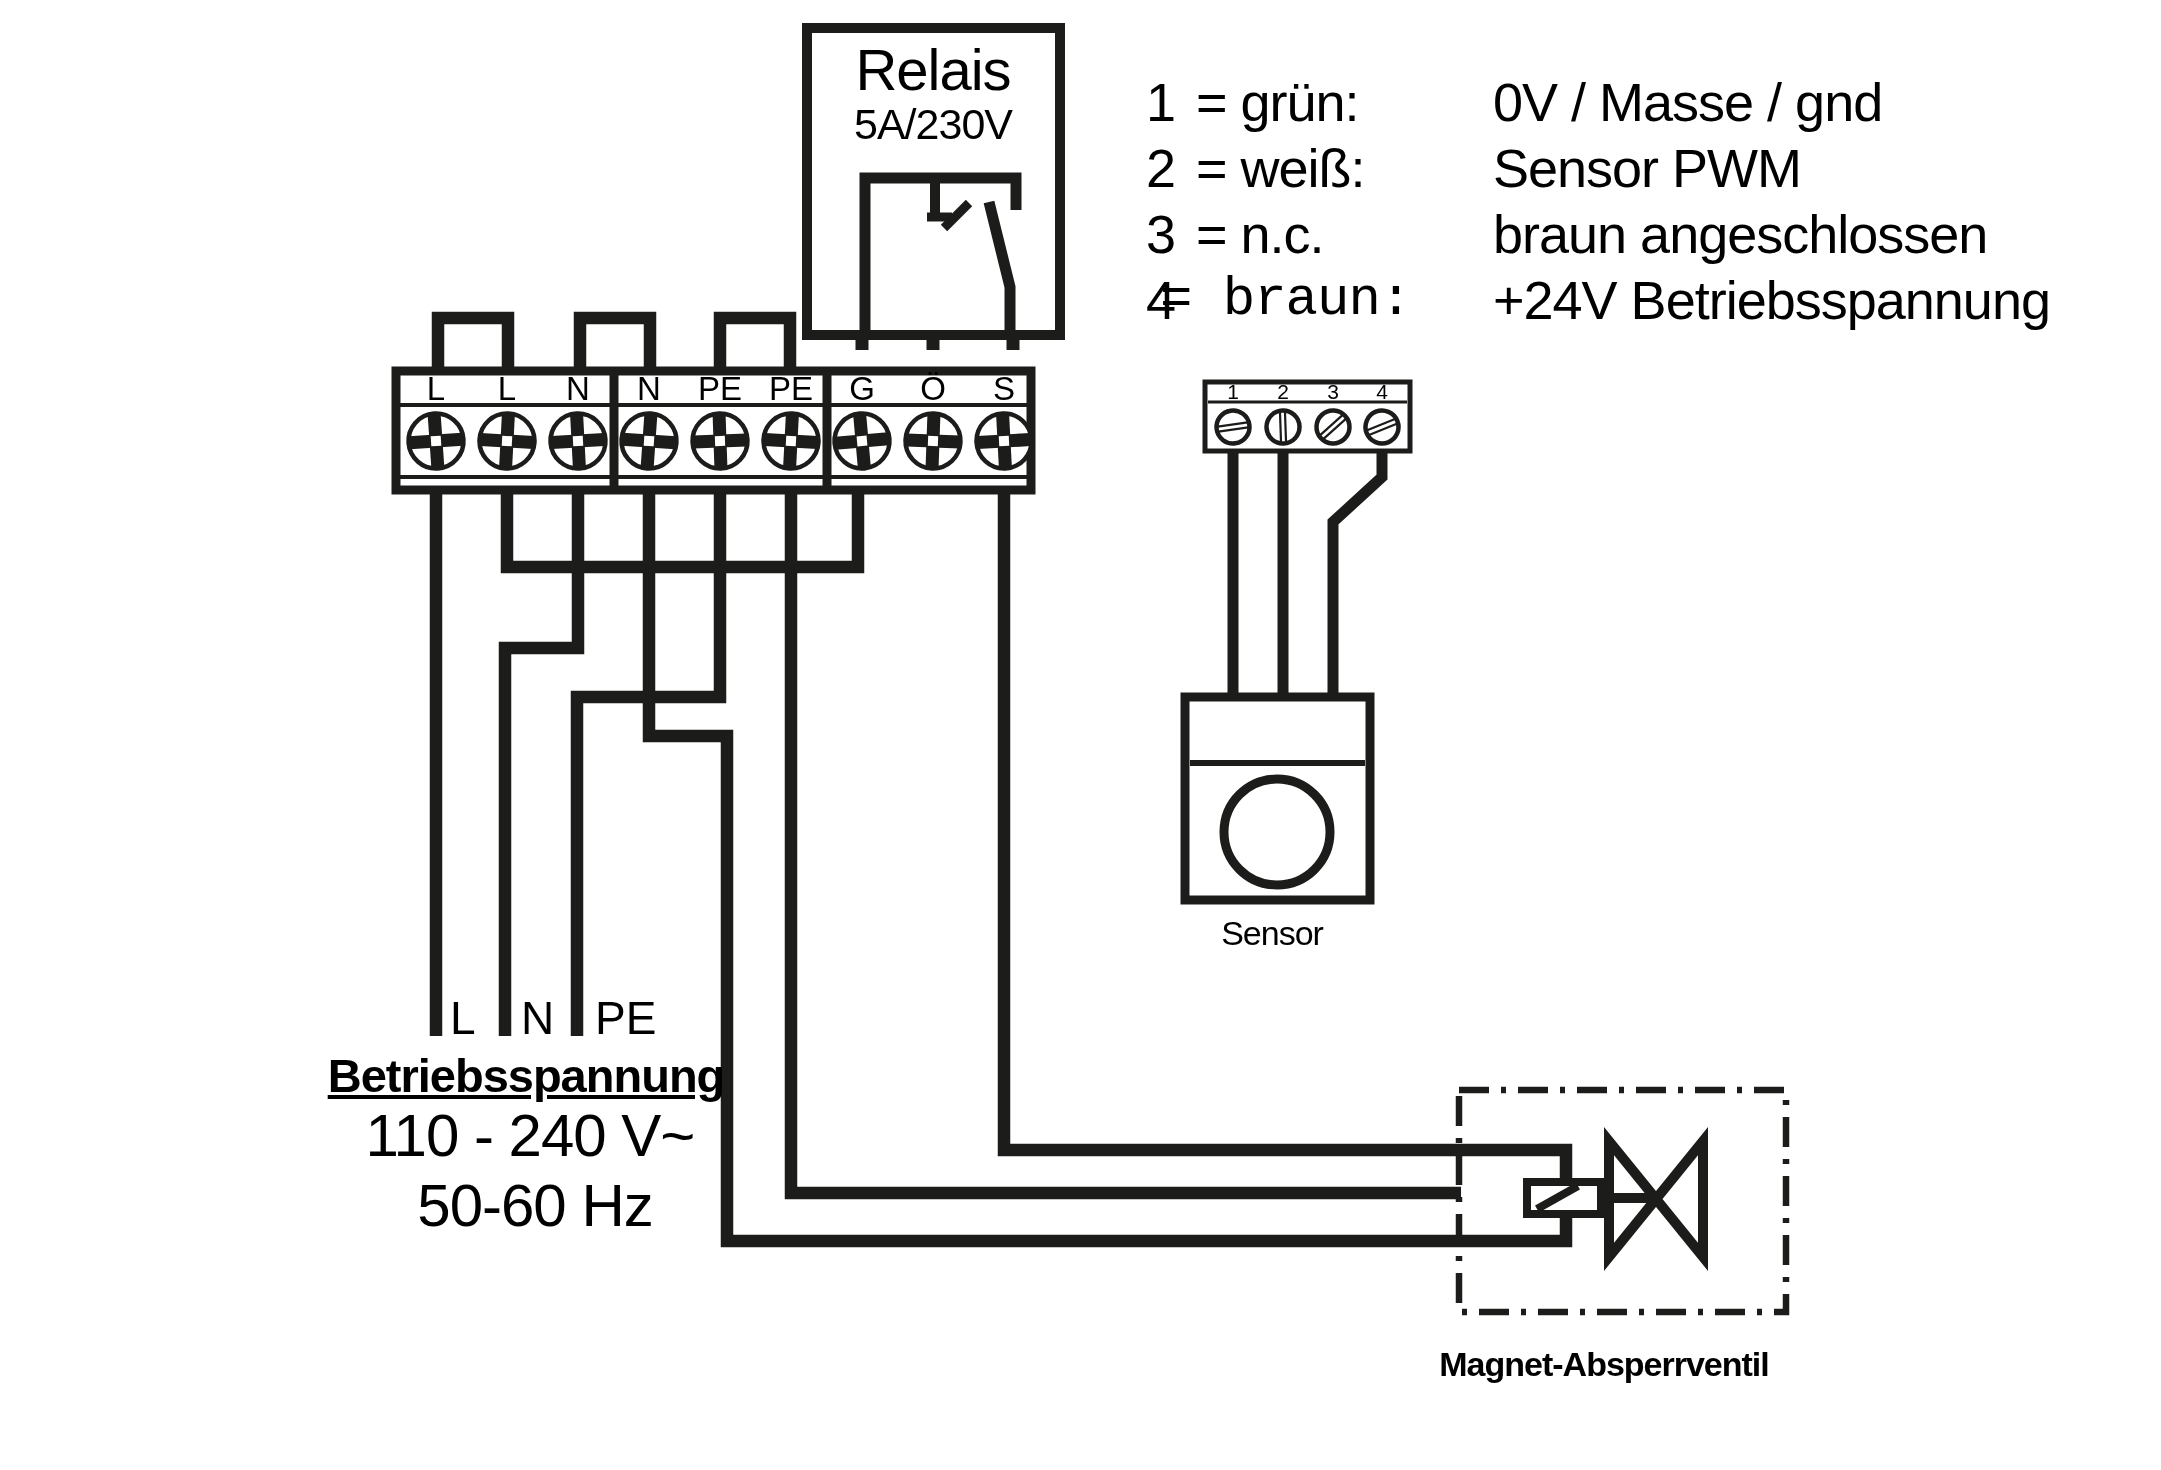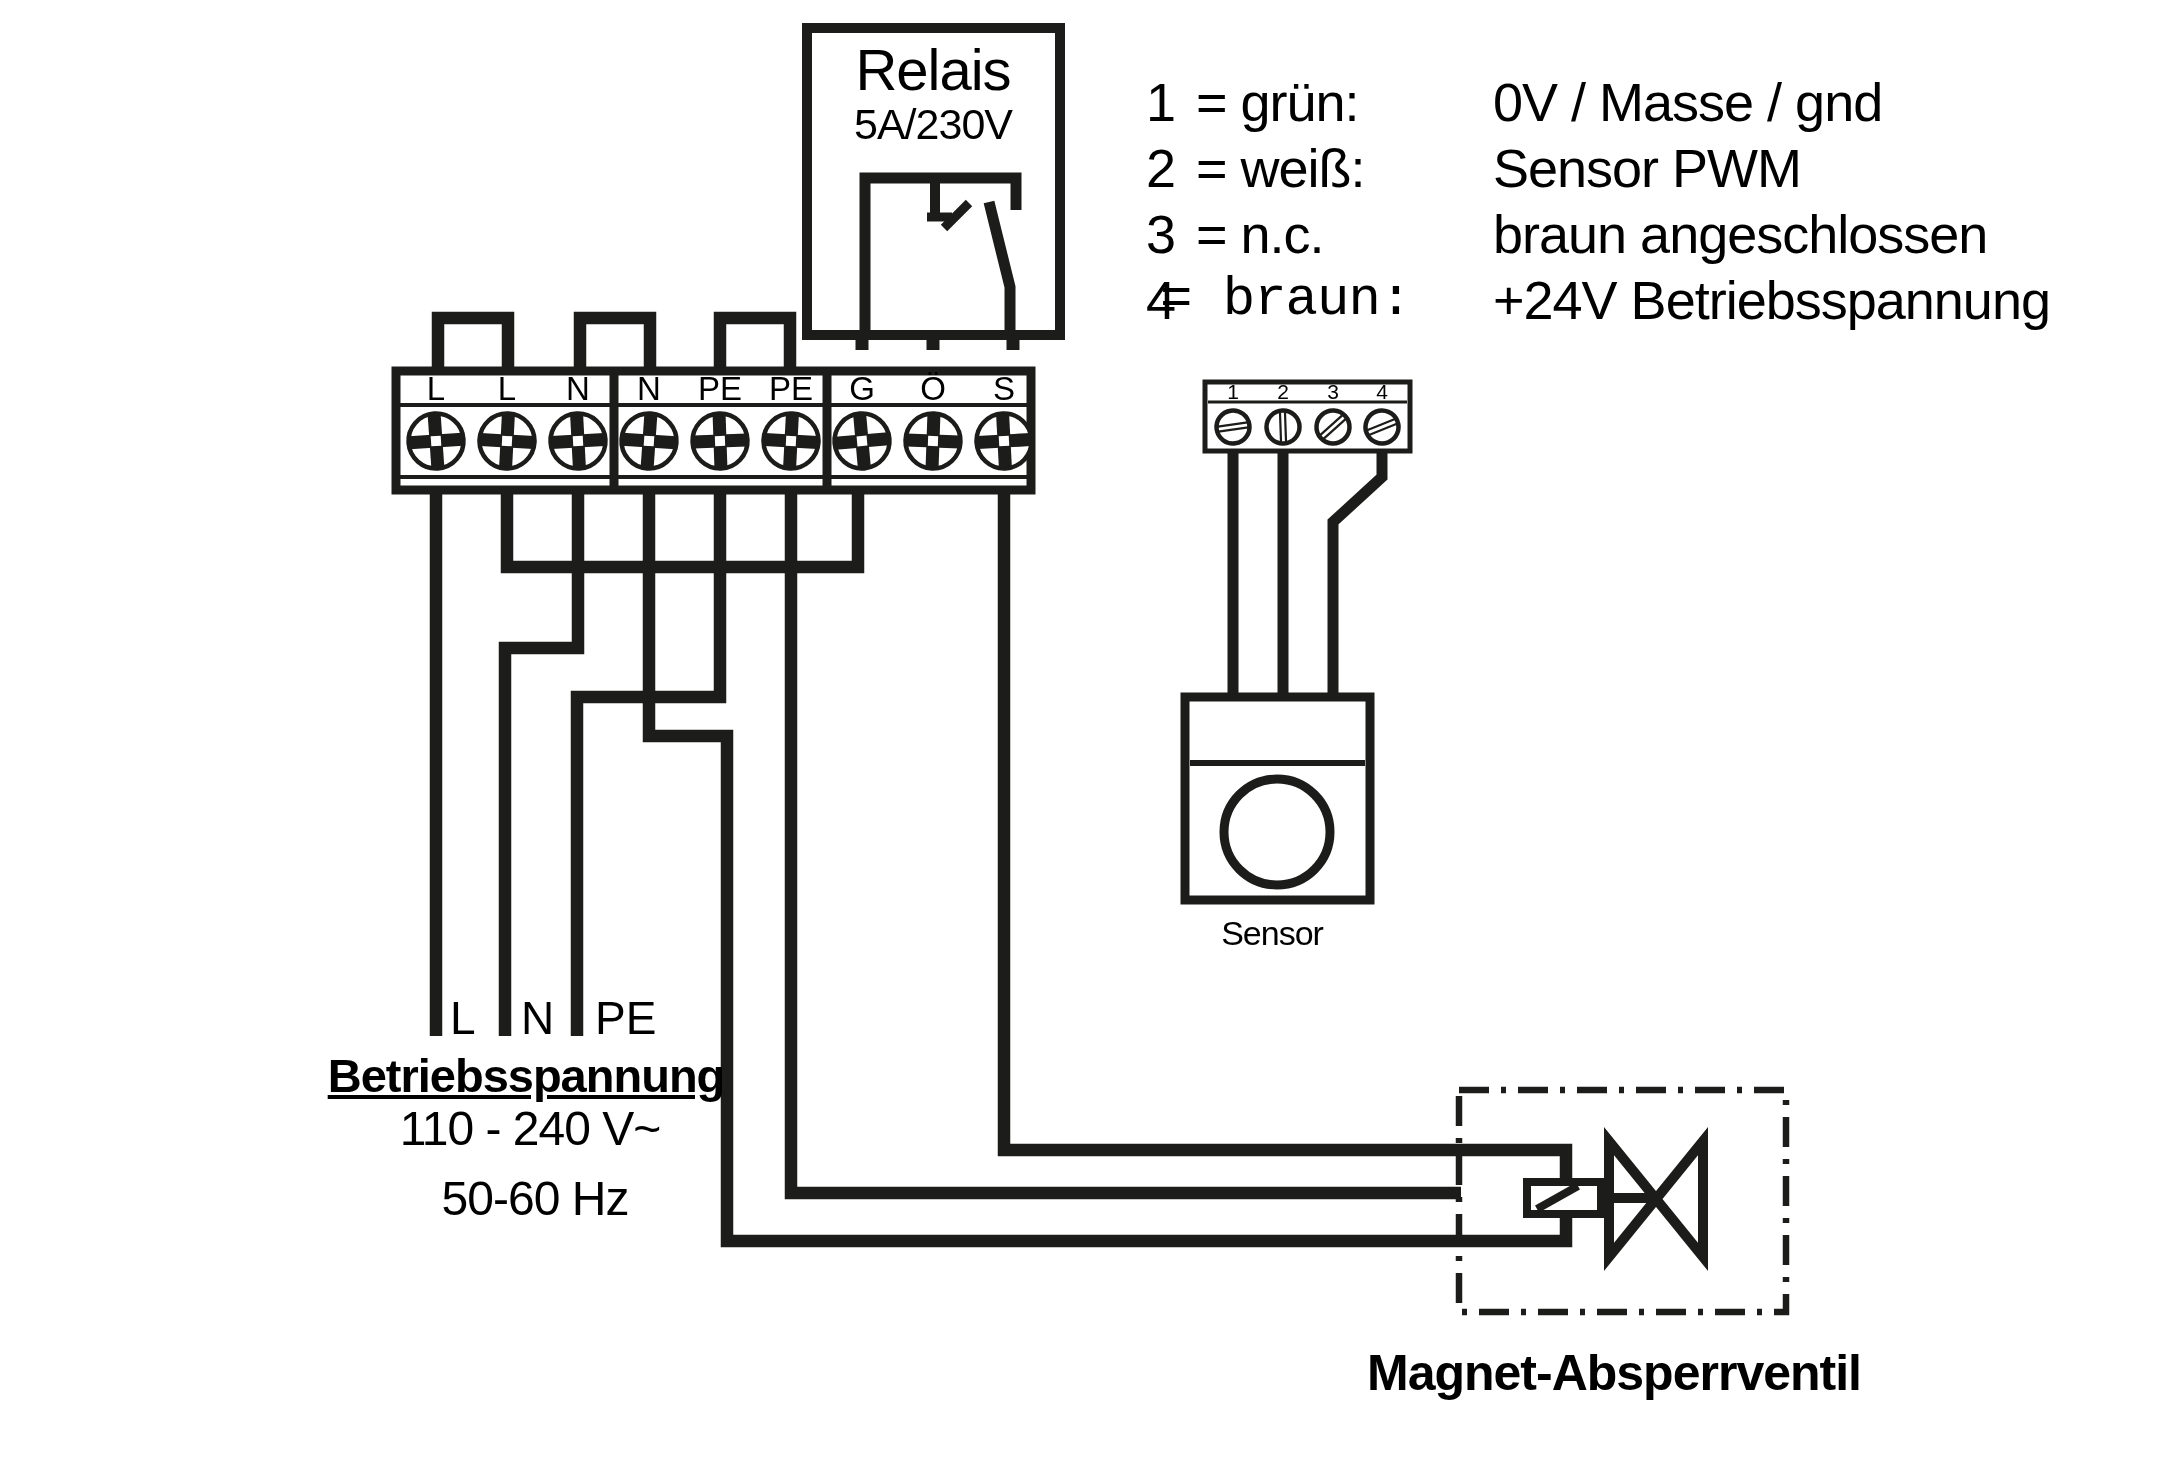--- a/index.html
+++ b/index.html
@@ -16,22 +16,22 @@
   .ctr{transform:translateX(-50%);}
   .bold{font-weight:bold;}
   .f-relay-title{font-size:58px;letter-spacing:-1px;}
   .f-relay-sub{font-size:43px;letter-spacing:-1px;}
   .f-legend{font-size:54px;letter-spacing:-1px;}
   .f-term{font-size:33px;}
   .f-pin{font-size:21px;}
   .f-sensor{font-size:34px;letter-spacing:-1px;}
   .f-lnpe{font-size:46px;}
   .f-supply-b{font-size:47px;letter-spacing:-1px;}
-  .f-supply{font-size:48px;letter-spacing:-1px;}
-  .f-valve-b{font-size:50px;letter-spacing:-1px;margin-left:10px;}
+  .f-supply{font-size:60px;letter-spacing:-1px;}
+  .f-valve-b{font-size:34px;letter-spacing:-1px;}
   .f-valve{font-size:44px;letter-spacing:-1px;}
 </style>
 </head>
 <body>
 
 <div id="canvas">
 
   <svg id="diagram-svg" width="2161" height="1470" viewBox="0 0 2161 1470">
     <g stroke="#1c1c1a" fill="none" stroke-linejoin="miter" stroke-linecap="butt">
 

